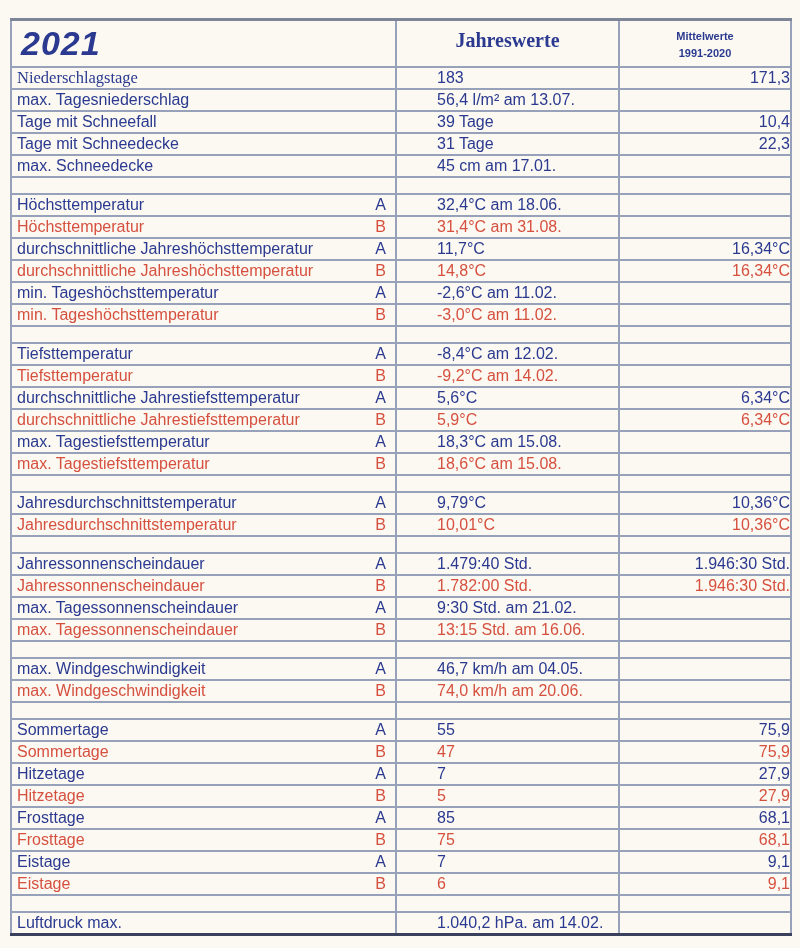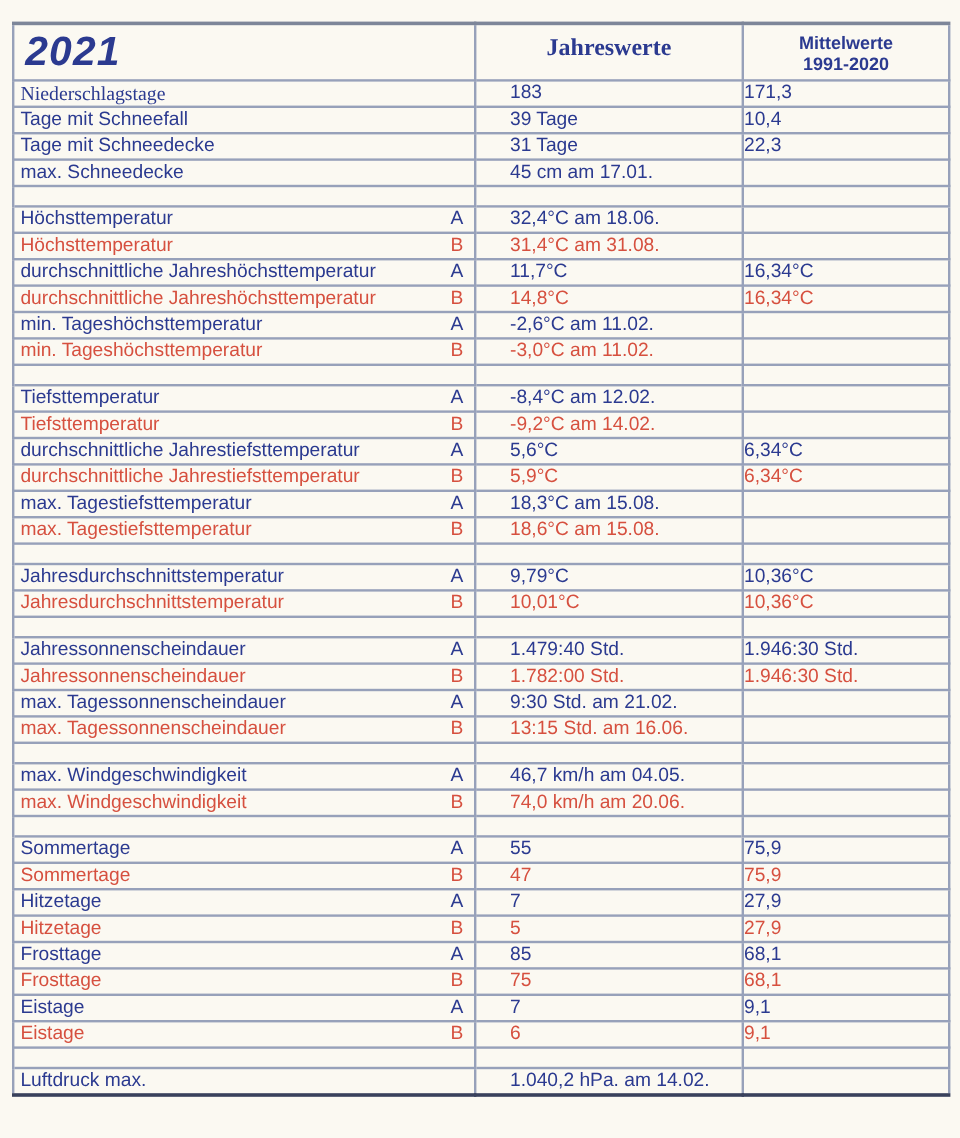--- a/index.html
+++ b/index.html
@@ -45,39 +45,39 @@
     display: block; line-height: 40px;
   }
   th.annual-head {
     font-family: "Liberation Serif", serif;
     font-weight: bold; font-size: 20px;
     color: var(--blue); text-align: center; vertical-align: top;
     padding-top: 8px;
   }
   th.mean-head {
     font-family: "Liberation Sans", sans-serif;
-    font-weight: bold; font-size: 15px; line-height: 17px;
+    font-weight: bold; font-size: 11px; line-height: 17px;
     color: var(--blue); text-align: center; vertical-align: top;
     padding-top: 7px;
   }
 
   
   tr.data { height: 20.9px; }
   tr.data td { font-size: 16px; line-height: 20px; color: var(--blue); }
   tr.data.red td { color: var(--red); }
   td.label-cell .cellwrap {
     display: flex; justify-content: space-between; align-items: center;
     padding-left: 5px; padding-right: 9px;
     white-space: nowrap; overflow: hidden;
   }
   tr.serif-label td.label-cell .lbl {
     font-family: Liberation Serif, serif; font-size: 16.5px;
   }
-  td.value-cell { padding-left: 28px; text-align: left; white-space: nowrap; }
-  td.mean-cell  { text-align: left; white-space: nowrap; }
+  td.value-cell { padding-left: 40px; text-align: left; white-space: nowrap; }
+  td.mean-cell  { text-align: right; white-space: nowrap; }
 
   
   tr.spacer { height: 17px; }
   tr.spacer td { border-top: none; border-bottom: none; }
 </style>
 </head>
 <body>
 
 <div id="page">
   <table class="weather">
@@ -104,20 +104,30 @@
       <div class="cellwrap">
         <span class="lbl">Niederschlagstage</span>
         <span class="variant"></span>
       </div>
     </td>
     <td class="value-cell">183</td>
     <td class="mean-cell">171,3</td>
   </tr>
 
 
+  <tr class="data blue">
+    <td class="label-cell">
+      <div class="cellwrap">
+        <span class="lbl">max. Tagesniederschlag</span>
+        <span class="variant"></span>
+      </div>
+    </td>
+    <td class="value-cell">56,4 l/m² am 13.07.</td>
+    <td class="mean-cell"></td>
+  </tr>
 
   <tr class="data blue">
     <td class="label-cell">
       <div class="cellwrap">
         <span class="lbl">Tage mit Schneefall</span>
         <span class="variant"></span>
       </div>
     </td>
     <td class="value-cell">39 Tage</td>
     <td class="mean-cell">10,4</td>

